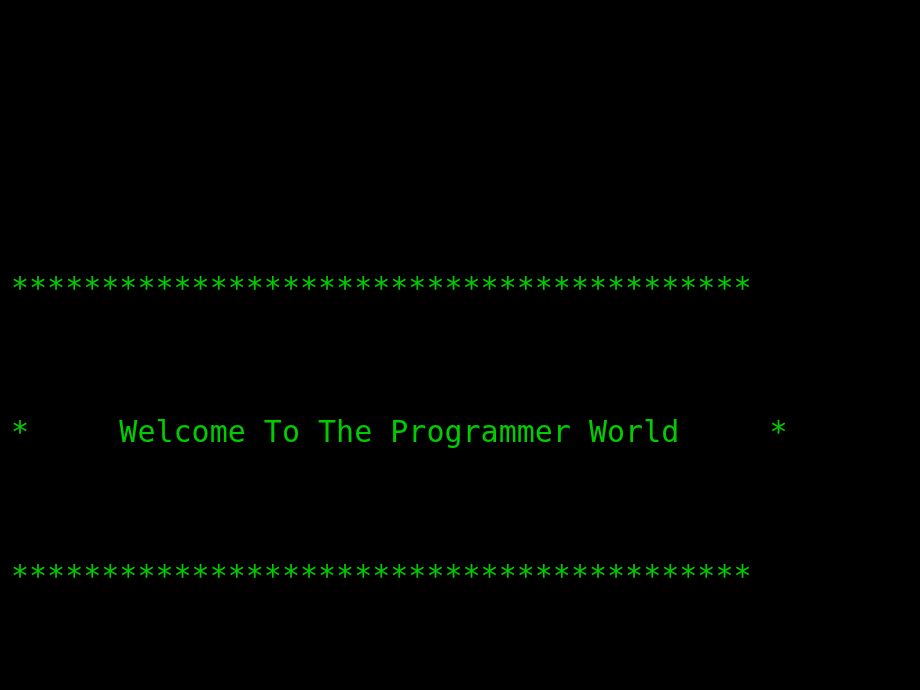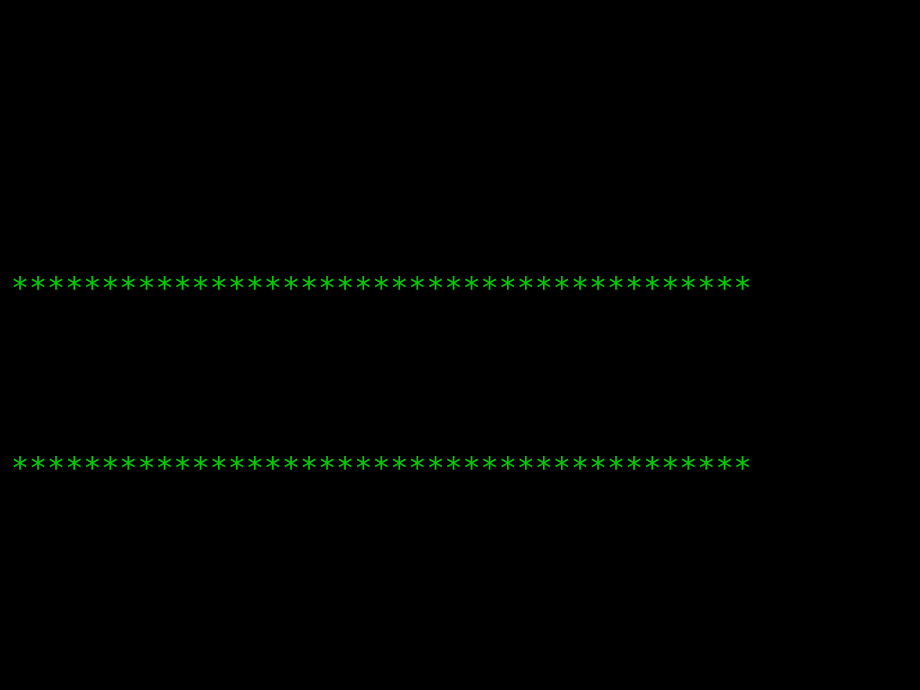--- a/index.html
+++ b/index.html
@@ -53,20 +53,21 @@
 </style>
 </head>
 <body>
 
 <div id="terminal">
 
   <div id="screen-body">
 
     <span class="term-line banner-rule">*****************************************</span>
 
+    <span class="term-line banner-title">*     Welcome To The Programmer World     *</span>
 
     <span class="term-line banner-rule">*****************************************</span>
 
     
 
     
 
     
 
     

